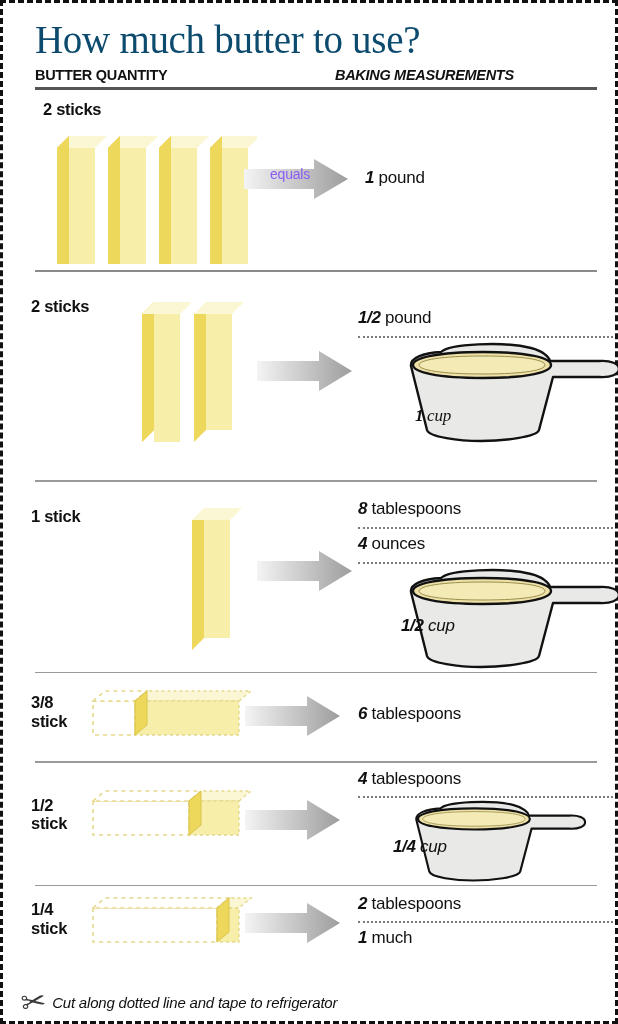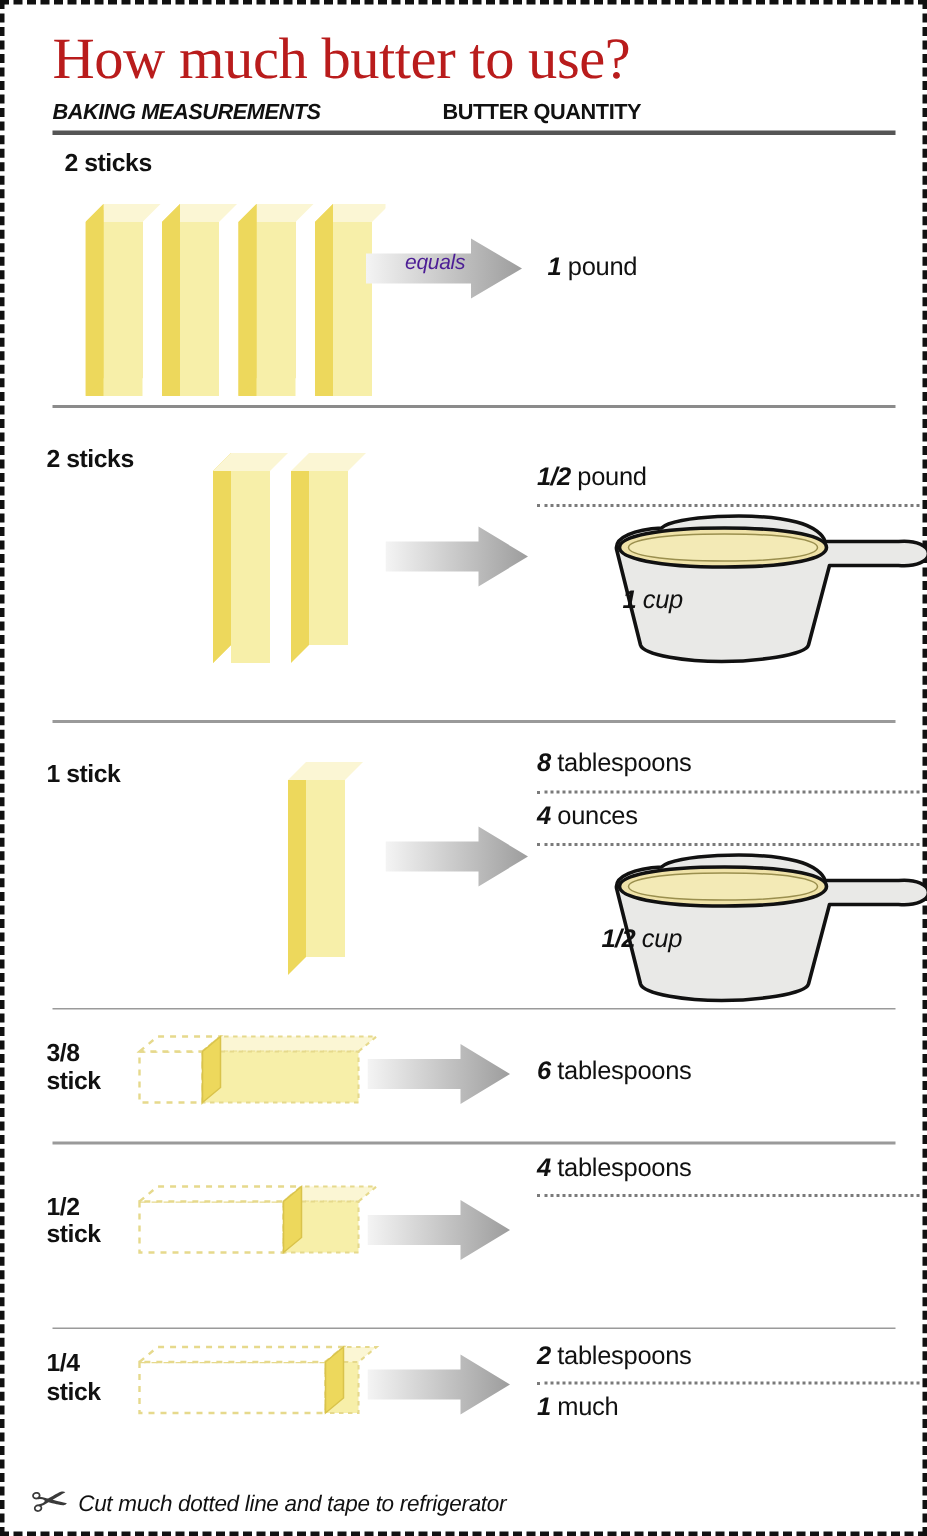--- a/index.html
+++ b/index.html
@@ -17,21 +17,21 @@
     padding: 0;
   }
   .inner { position: relative; width: 100%; height: 100%; padding: 0 14px; }
 
   
   .title {
     font-family: "Liberation Serif", serif;
     font-size: 39px;
     font-weight: 400;
     letter-spacing: -0.3px;
-    color: #b91c1c;
+    color: #0c4a6e;
     padding: 17px 0 6px 18px;
     line-height: 1.05;
   }
   .colheads {
     display: flex;
     align-items: baseline;
     padding: 0 6px 0 18px;
   }
   .colhead {
     font-size: 14.5px;
@@ -65,22 +65,21 @@
 
   
   .sticks { position: absolute; }
 
   
   .arrow { position: absolute; }
   .arrow svg { display: block; }
   .arrow .eqtxt {
     position: absolute;
     font-size: 14px;
-    font-style: italic;
-    color: #4c1d95;
+    color: #8b5cf6;
     left: 26px; top: 8px;
     letter-spacing: -0.2px;
   }
 
   
   .meas { position: absolute; white-space: nowrap; }
   .meas .num {
     font-size: 17px; font-weight: bold; font-style: italic;
     color: #111; letter-spacing: -0.4px;
   }
@@ -134,22 +133,22 @@
   .hstick { position: absolute; }
 </style>
 </head>
 <body>
 
 <div id="page">
  <div class="inner">
 
   <div class="title">How much butter to use?</div>
   <div class="colheads">
+    <div class="colhead left">BUTTER QUANTITY</div>
     <div class="colhead right">BAKING MEASUREMENTS</div>
-    <div class="colhead left">BUTTER QUANTITY</div>
   </div>
   <div class="headrule"></div>
 
   <div class="row" style="height:180px;">
     <div class="qlabel" style="left:26px; top:10px;">2 sticks</div>
 
     <div class="sticks" style="left:40px; top:40px; width:200px; height:135px;">
       <svg width="200" height="140" viewBox="0 0 200 140">
         <g>
           <polygon points="0,18 12,6 38,6 38,122 26,134 0,134" fill="#EDD85C"></polygon>
@@ -240,21 +239,21 @@
       <span class="unit">pound</span>
     </div>
     <div class="dotrule" style="left:341px; top:64px; width:255px;"></div>
 
     <div class="cup" style="left:336px; top:66px;">
       <svg width="268" height="106" viewBox="0 0 268 106">
         <path d="M88,14 C96,6 150,3 178,10 C190,13 196,19 197,23 L246,23 C258,22 266,26 266,31 C266,36 258,40 246,39 L200,39 L186,92 C184,99 150,103 128,103 C106,103 76,99 74,92 L58,28 C57,20 70,15 88,14 Z" fill="#E9E9E7" stroke="#111" stroke-width="2.4" stroke-linejoin="round"></path>
         <path d="M60,27 C60,20 84,14 130,14 C176,14 198,20 198,27 C198,34 176,40 130,40 C84,40 60,34 60,27 Z" fill="#EFE2A8" stroke="#111" stroke-width="2.4"></path>
         <path d="M66,27 C66,22 88,18 130,18 C172,18 192,22 192,27 C192,32 172,36 130,36 C88,36 66,32 66,27 Z" fill="#F3EAB6" stroke="#9a8f4e" stroke-width="1"></path>
       </svg>
-      <div class="cuplabel" style="left:62px; top:52px;">
+      <div class="cuplabel" style="left:62px; top:68px;font-family:Liberation Serif, serif;">
         <span class="num">1</span>
         <span class="unit">cup</span>
       </div>
     </div>
   </div>
   <div class="divider thin"></div>
 
   <div class="row" style="height:190px;">
     <div class="qlabel" style="left:14px; top:25px;">1 stick</div>
 
@@ -365,20 +364,31 @@
         <path d="M0,11 L62,11 L62,1 L95,21 L62,41 L62,31 L0,31 Z" fill="url(#ag5)"></path>
       </svg>
     </div>
 
     <div class="meas" style="left:341px; top:6px;">
       <span class="num">4</span>
       <span class="unit">tablespoons</span>
     </div>
     <div class="dotrule" style="left:341px; top:33px; width:255px;"></div>
 
+    <div class="cup" style="left:336px; top:34px;">
+      <svg width="250" height="86" viewBox="0 0 268 106">
+        <path d="M88,14 C96,6 150,3 178,10 C190,13 196,19 197,23 L246,23 C258,22 266,26 266,31 C266,36 258,40 246,39 L200,39 L186,92 C184,99 150,103 128,103 C106,103 76,99 74,92 L58,28 C57,20 70,15 88,14 Z" fill="#E9E9E7" stroke="#111" stroke-width="2.6" stroke-linejoin="round"></path>
+        <path d="M60,27 C60,20 84,14 130,14 C176,14 198,20 198,27 C198,34 176,40 130,40 C84,40 60,34 60,27 Z" fill="#EFE2A8" stroke="#111" stroke-width="2.6"></path>
+        <path d="M66,27 C66,22 88,18 130,18 C172,18 192,22 192,27 C192,32 172,36 130,36 C88,36 66,32 66,27 Z" fill="#F3EAB6" stroke="#9a8f4e" stroke-width="1"></path>
+      </svg>
+      <div class="cuplabel" style="left:40px; top:40px;">
+        <span class="num">1/4</span>
+        <span class="unit">cup</span>
+      </div>
+    </div>
   </div>
   <div class="divider thin"></div>
 
   <div class="row" style="height:76px;">
     <div class="qlabel" style="left:14px; top:14px;">1/4
 stick</div>
 
     <div class="hstick" style="left:74px; top:8px;">
       <svg width="180" height="62" viewBox="0 0 180 62">
         <rect x="2" y="14" width="124" height="34" fill="#fff" stroke="#E6D98C" stroke-width="1.6" stroke-dasharray="4 4"></rect>
@@ -409,17 +419,17 @@
     <div class="dotrule" style="left:341px; top:35px; width:255px;"></div>
 
     <div class="meas" style="left:341px; top:42px;">
       <span class="num">1</span>
       <span class="unit">much</span>
     </div>
   </div>
 
   <div class="footer">
     <span class="scissors">✂</span>
-    <span class="cuttext">Cut much dotted line and tape to refrigerator</span>
+    <span class="cuttext">Cut along dotted line and tape to refrigerator</span>
   </div>
 
  </div>
 </div>
 
 </body></html>

